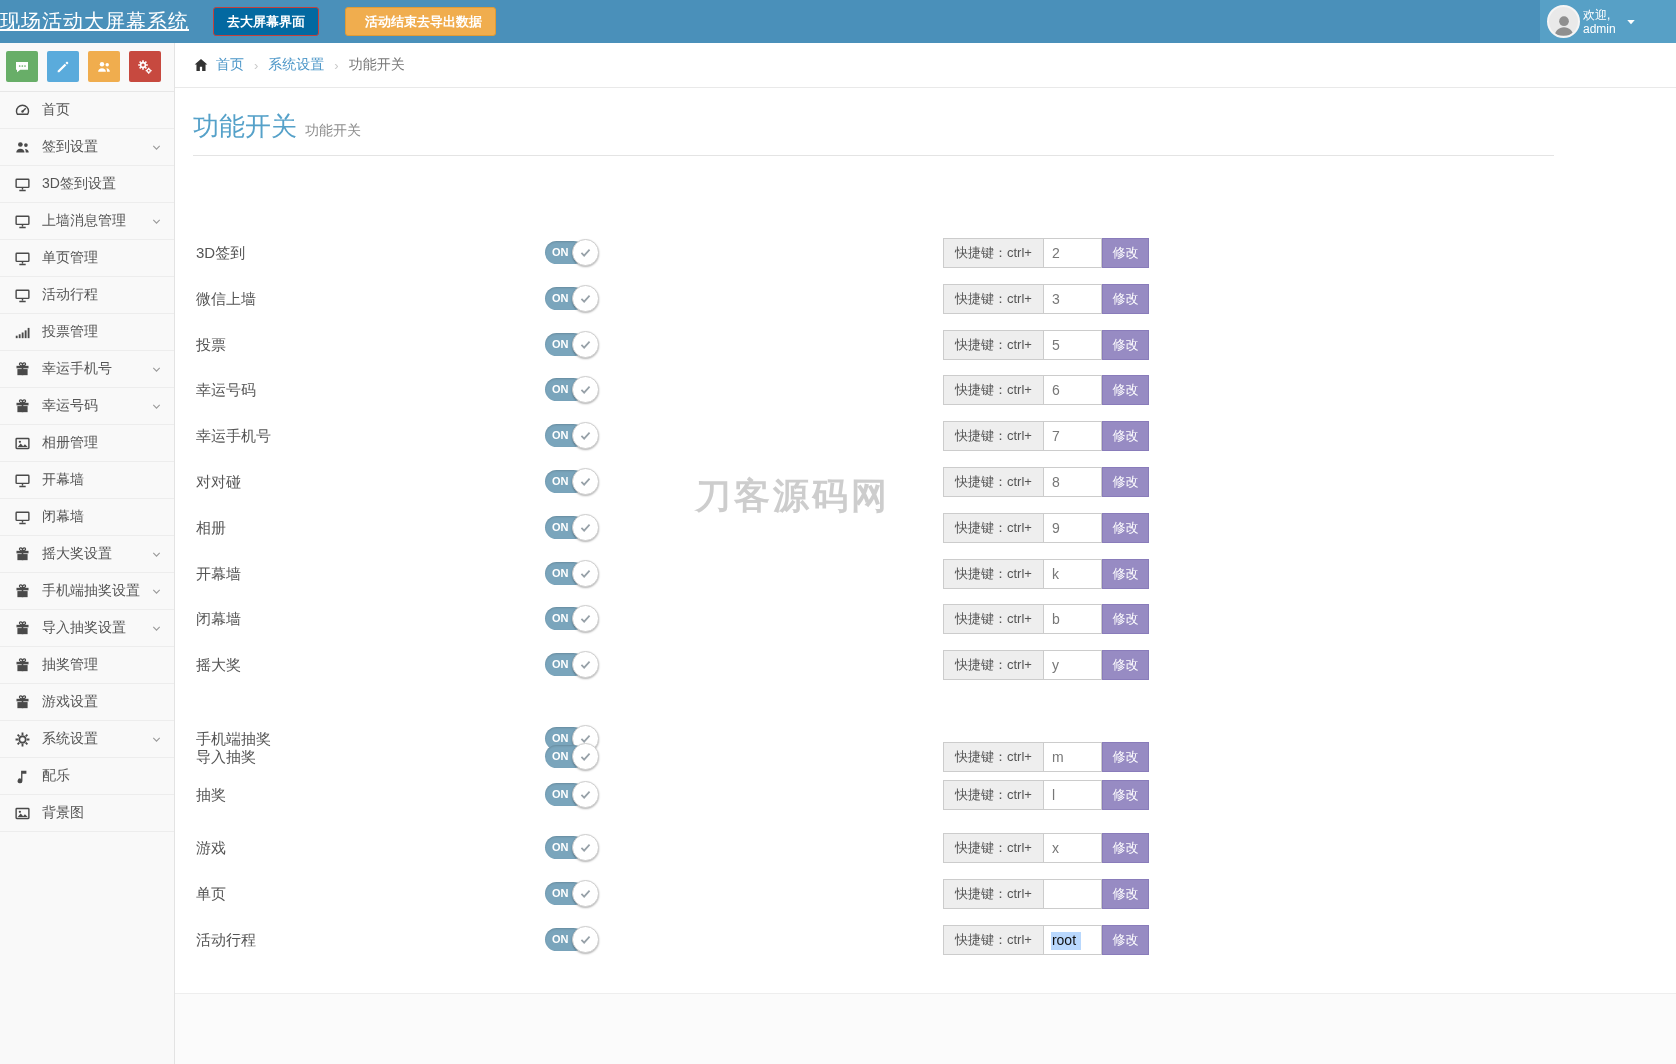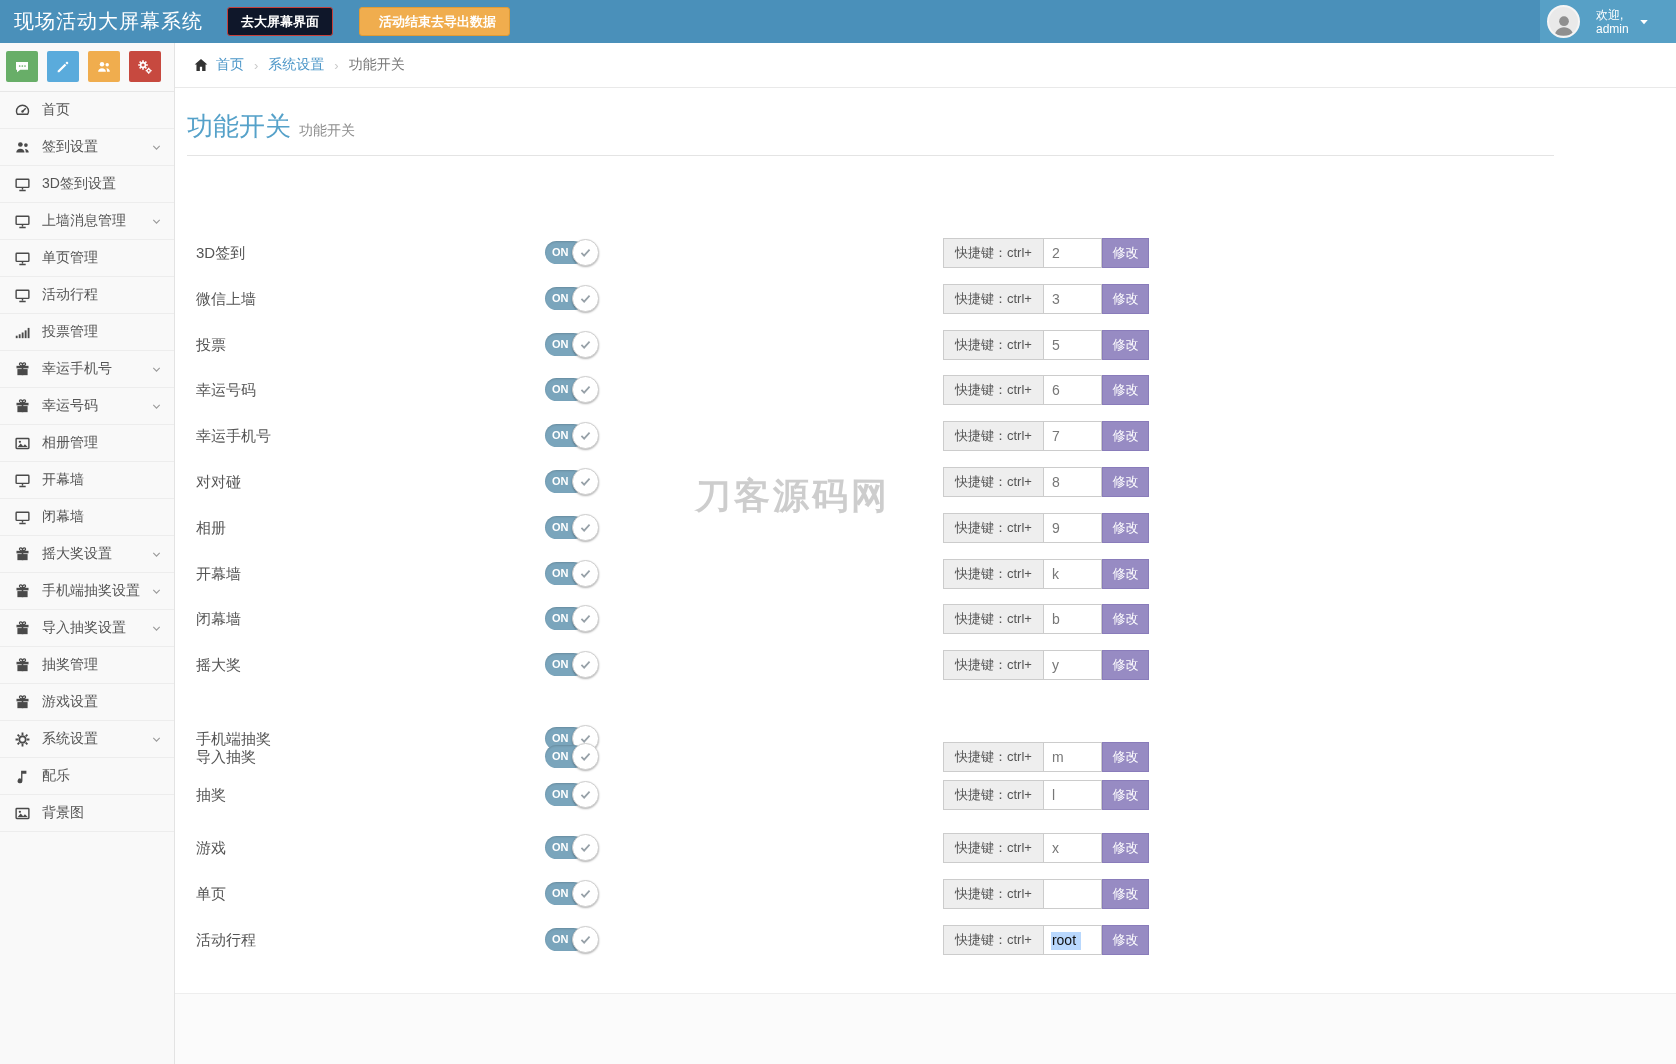--- a/index.html
+++ b/index.html
@@ -2,32 +2,32 @@
 <html><head>
 <meta charset="utf-8">
 <style>
   * { margin:0; padding:0; box-sizing:border-box; }
   html,body { width:1676px; height:1064px; overflow:hidden; background:#fff;
     font-family:"Liberation Sans","DejaVu Sans",sans-serif; }
 
   
   .topbar { position:absolute; left:0; top:0; width:1676px; height:43px;
     background:#4a90ba; display:flex; align-items:center; }
-  .brand { color:#fff; font-size:20px; font-weight:500; padding-left:14px; letter-spacing:1px; }
+  .brand { color:#fff; font-size:20px; font-weight:500; letter-spacing:1px;text-decoration:underline; }
   .tb-btn { height:29px; padding:0 13px; border-radius:3px; font-size:13px; font-weight:bold;
     color:#fff; border:1px solid rgba(0,0,0,.12); cursor:pointer;
     font-family:inherit; }
-  .tb-btn.red { background:#0f172a; border-color:#c5403c; margin-left:24px; }
+  .tb-btn.red { background:#0369a1; border-color:#c5403c; margin-left:24px; }
   .tb-btn.orange { background:#f0ad4e; border-color:#e09b35; margin-left:26px;padding-left:19px; }
   .userbox { position:absolute; right:0; top:0; height:43px; width:136px; background:#57a0c6;
     display:flex; align-items:center; padding-left:7px; cursor:pointer; }
   .avatar { width:33px; height:33px; border-radius:50%; background:#e9e9e9; border:2px solid #f5f5f5;
     display:flex; align-items:center; justify-content:center; overflow:hidden; color:#8f8f8f; flex:none; }
   .avatar svg { width:26px; height:26px; margin-top:6px; }
-  .welcome { color:#fff; font-size:12px; line-height:14px; margin-left:16px; }
+  .welcome { color:#fff; font-size:12px; line-height:14px; margin-left:3px; }
   .welcome .l2 { font-weight:normal; }
   .caret { color:#fff; margin-left:9px; }
   .caret svg { width:12px; height:12px; }
 
   
   .sidebar { position:absolute; left:0; top:43px; width:175px; bottom:0; background:#f9f9f9;
     border-right:1px solid #e3e3e3; }
   .quick { display:flex; gap:9px; padding:8px 0 9px 6px; }
   .qbtn { width:32px; height:31px; border-radius:2px; display:flex; align-items:center;
     justify-content:center; color:#fff; cursor:pointer; }
@@ -45,21 +45,21 @@
   .crumbbar { position:absolute; left:175px; top:43px; right:0; height:45px; background:#fff;
     border-bottom:1px solid #e9e9e9; display:flex; align-items:center; padding-left:18px;
     font-size:14px; }
   .crumbbar .home-ic { width:16px; height:16px; color:#333; margin-right:7px; }
   .crumb-link { color:#4c96c8; text-decoration:none; cursor:pointer; }
   .crumb-sep { color:#c9c9c9; margin:0 10px; font-size:13px; }
   .crumb-cur { color:#777; }
 
   
   .content { position:absolute; left:175px; top:88px; right:0; bottom:0; background:#fff; }
-  .phead { margin:21px 122px 0 12px; padding-bottom:11px; border-bottom:1px solid #e4e4e4; }
+  .phead { margin:21px 122px 0 18px; padding-bottom:11px; border-bottom:1px solid #e4e4e4; }
   .ptitle { font-size:26px; color:#55a1c9; font-weight:400; }
   .psub { font-size:14px; color:#8d8d8d; margin-left:8px; }
 
   .rows { position:absolute; left:0; top:0; width:100%; }
   .frow { position:absolute; left:0; width:100%; height:30px; }
   .flabel { position:absolute; left:21px; top:0; line-height:30px; font-size:15px; color:#555; }
 
   .toggle { position:absolute; left:370px; top:3px; width:40px; height:23px; background:#7aa5bc;
     border-radius:12px; cursor:pointer; box-shadow:inset 0 1px 2px rgba(0,0,0,.15); }
   .toggle .ontxt { color:#fff; font-size:11px; font-weight:bold; line-height:23px; padding-left:7px;

